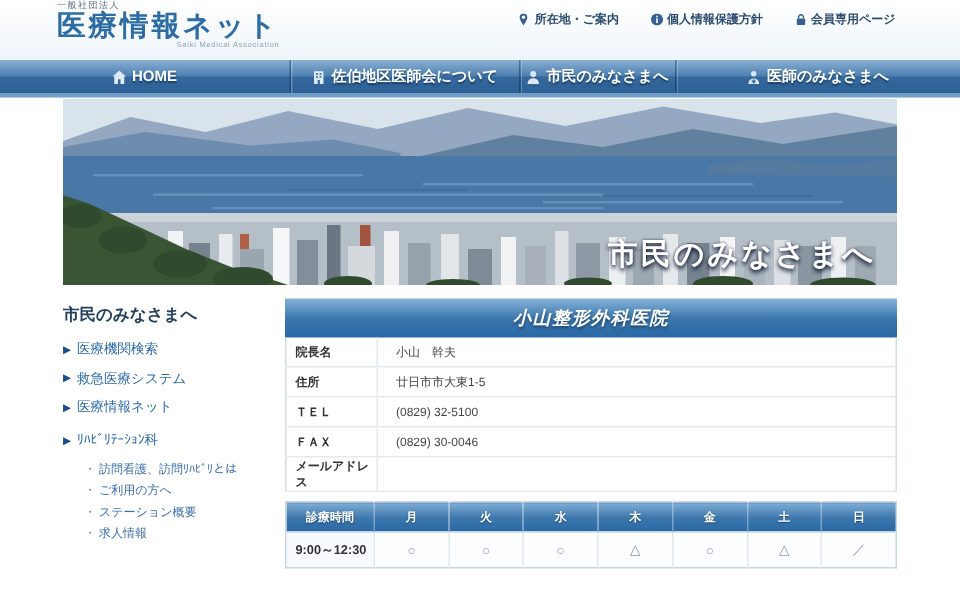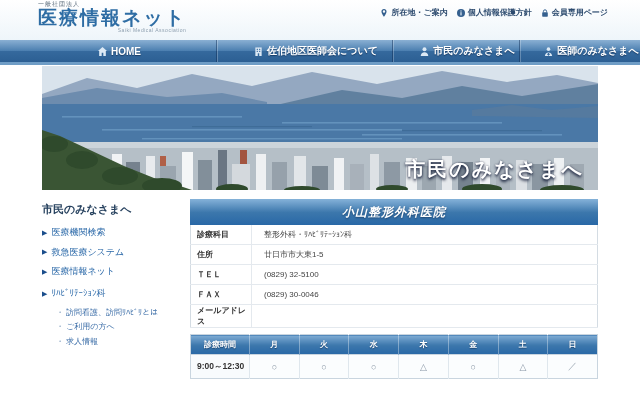--- a/index.html
+++ b/index.html
@@ -7,27 +7,27 @@
     width:640px;height:400px;overflow:hidden;background:#fff;
     font-family:"Liberation Sans","DejaVu Sans",sans-serif;
     -webkit-font-smoothing:antialiased;
   }
   
   .header{position:relative;height:40px;background:linear-gradient(#ffffff,#eef5fa);}
   .logo{position:absolute;left:38px;top:1px;line-height:1;}
   .logo-corp{font-size:6px;color:#5a6b7a;letter-spacing:1px;margin-bottom:1px;}
   .logo-title{font-size:19px;font-weight:bold;color:#2e6da4;letter-spacing:2px;}
   .logo-en{font-size:5px;color:#8fa0b0;text-align:right;margin-top:1px;letter-spacing:.5px;}
-  .utility{position:absolute;right:32px;top:7px;display:flex;gap:9px;text-align:right;}
+  .utility{position:absolute;right:43px;top:7px;display:flex;gap:21px;text-align:right;}
   .utility .ulink{display:flex;align-items:center;gap:3px;font-size:8px;font-weight:bold;color:#2c4a6e;cursor:pointer;}
   .uicon{display:inline-flex;width:8px;height:8px;color:#35608f;}
   .uicon svg{width:8px;height:8px;display:block;}
   
   .nav{display:flex;height:22px;background:linear-gradient(#8ab0d3,#4d80b1 48%,#35699d 52%,#2c5f93);border-bottom:3px solid #6f9dc6;}
-  .nav-item{display:flex;align-items:center;justify-content:center;gap:4px;color:#fff;font-weight:bold;font-size:10px;cursor:pointer;text-shadow:0 1px 1px rgba(0,20,50,.5);padding-left:23px;}
+  .nav-item{display:flex;align-items:center;justify-content:center;gap:4px;color:#fff;font-weight:bold;font-size:10px;cursor:pointer;text-shadow:0 1px 1px rgba(0,20,50,.5);}
   .nav-item + .nav-item{border-left:1px solid rgba(10,40,80,.45);box-shadow:inset 1px 0 0 rgba(255,255,255,.25);}
   .nav-item:nth-child(1){width:193px;}
   .nav-item:nth-child(2){width:152px;font-family:Liberation Mono, monospace;}
   .nav-item:nth-child(3){width:103px;}
   .nav-item:nth-child(4){flex:1;}
   .nicon{display:inline-flex;width:9px;height:9px;color:#dce9f5;}
   .nicon svg{width:9px;height:9px;display:block;}
   
   .hero{position:relative;margin:1px 42px 0;height:124px;overflow:hidden;}
   .hero svg{display:block;}
@@ -236,34 +236,35 @@
     </div>
 
     <div class="group">
       <div class="side-item">
         <span class="arrow">▶</span>
         <span>ﾘﾊﾋﾞﾘﾃｰｼｮﾝ科</span>
       </div>
       <div class="side-sub">
         <div class="sub-item"><span class="bullet">・</span><span>訪問看護、訪問ﾘﾊﾋﾞﾘとは</span></div>
         <div class="sub-item"><span class="bullet">・</span><span>ご利用の方へ</span></div>
+        <div class="sub-item"><span class="bullet">・</span><span>ステーション概要</span></div>
         <div class="sub-item"><span class="bullet">・</span><span>求人情報</span></div>
       </div>
     </div>
 
   </div>
 
   <div class="main">
     <div class="panel-title">小山整形外科医院</div>
 
     <table class="info">
       <tbody>
         <tr>
-          <th>診療科目</th>
-          <td>整形外科・ﾘﾊﾋﾞﾘﾃｰｼｮﾝ科</td>
+          <th>院長名</th>
+          <td>小山　幹夫</td>
         </tr>
         <tr>
           <th>住所</th>
           <td>廿日市市大東1-5</td>
         </tr>
         <tr>
           <th>ＴＥＬ</th>
           <td>(0829) 32-5100</td>
         </tr>
         <tr>

